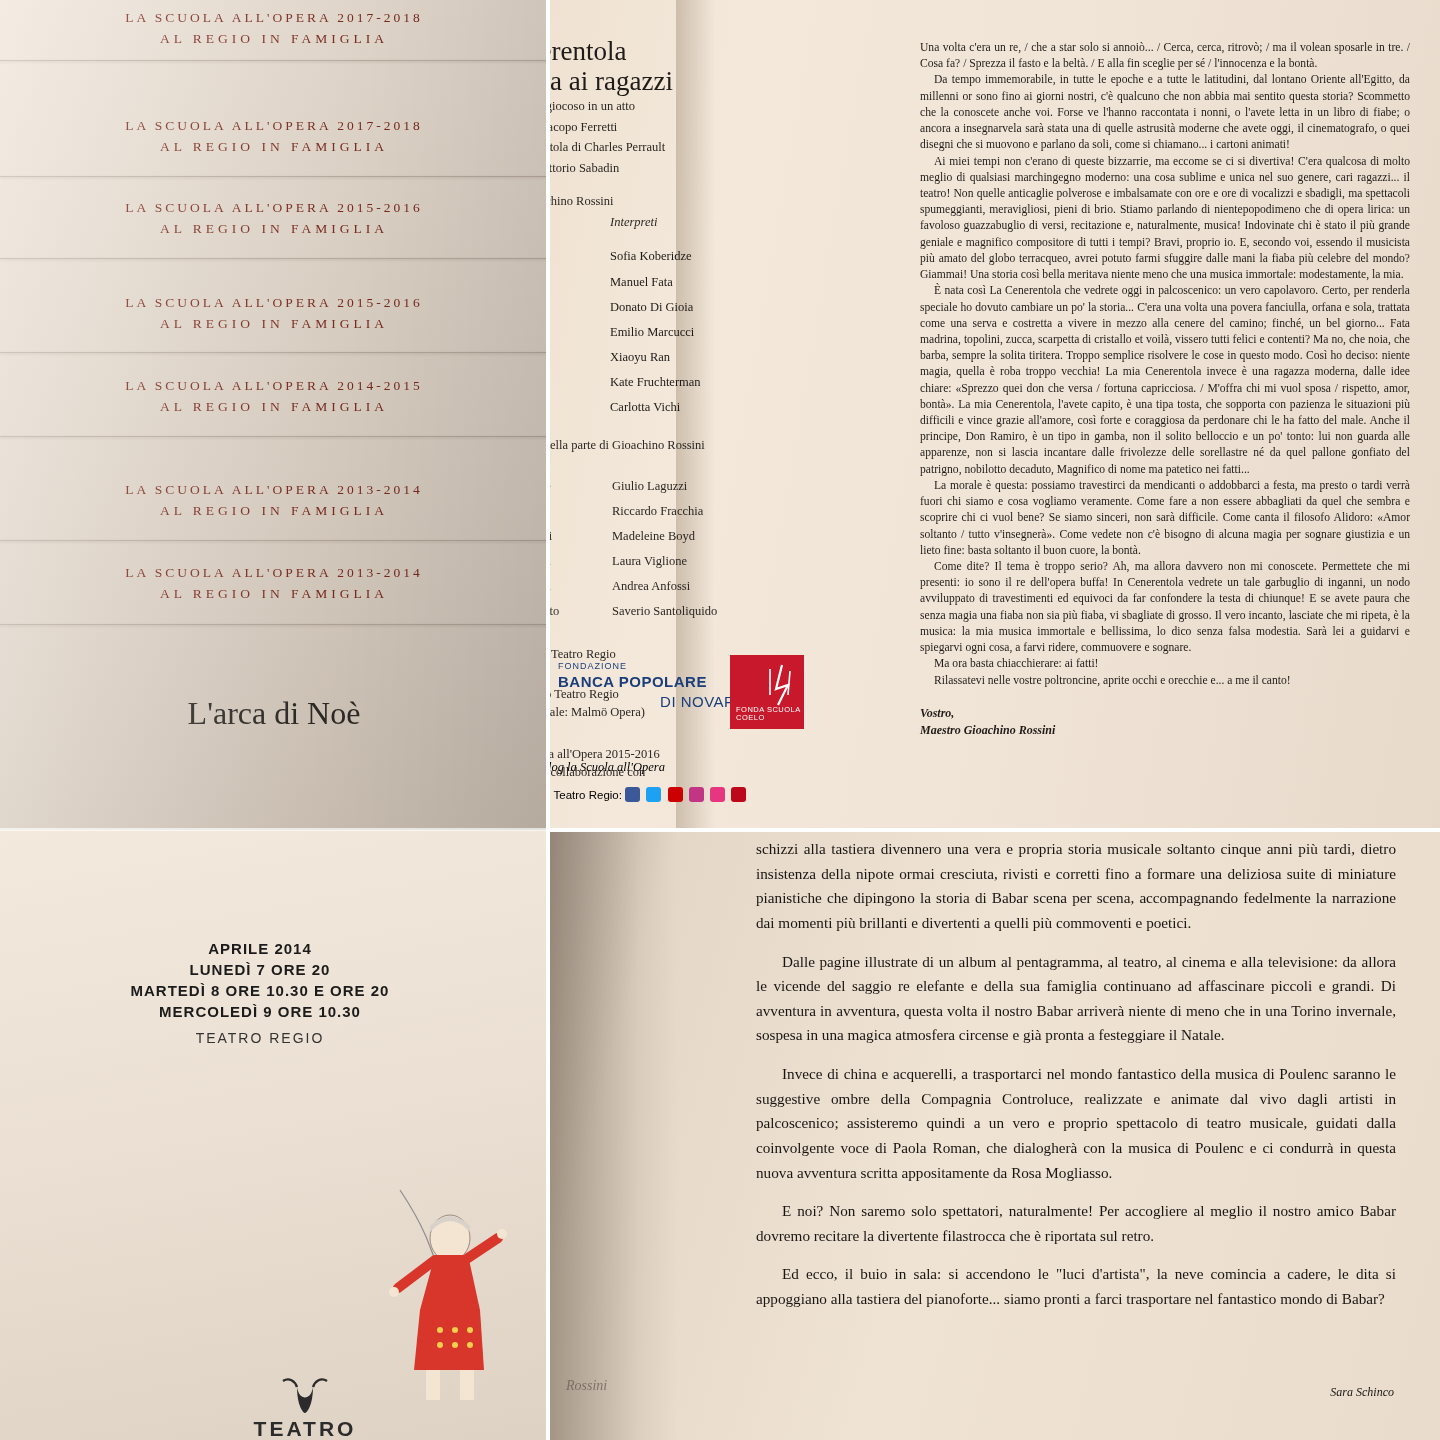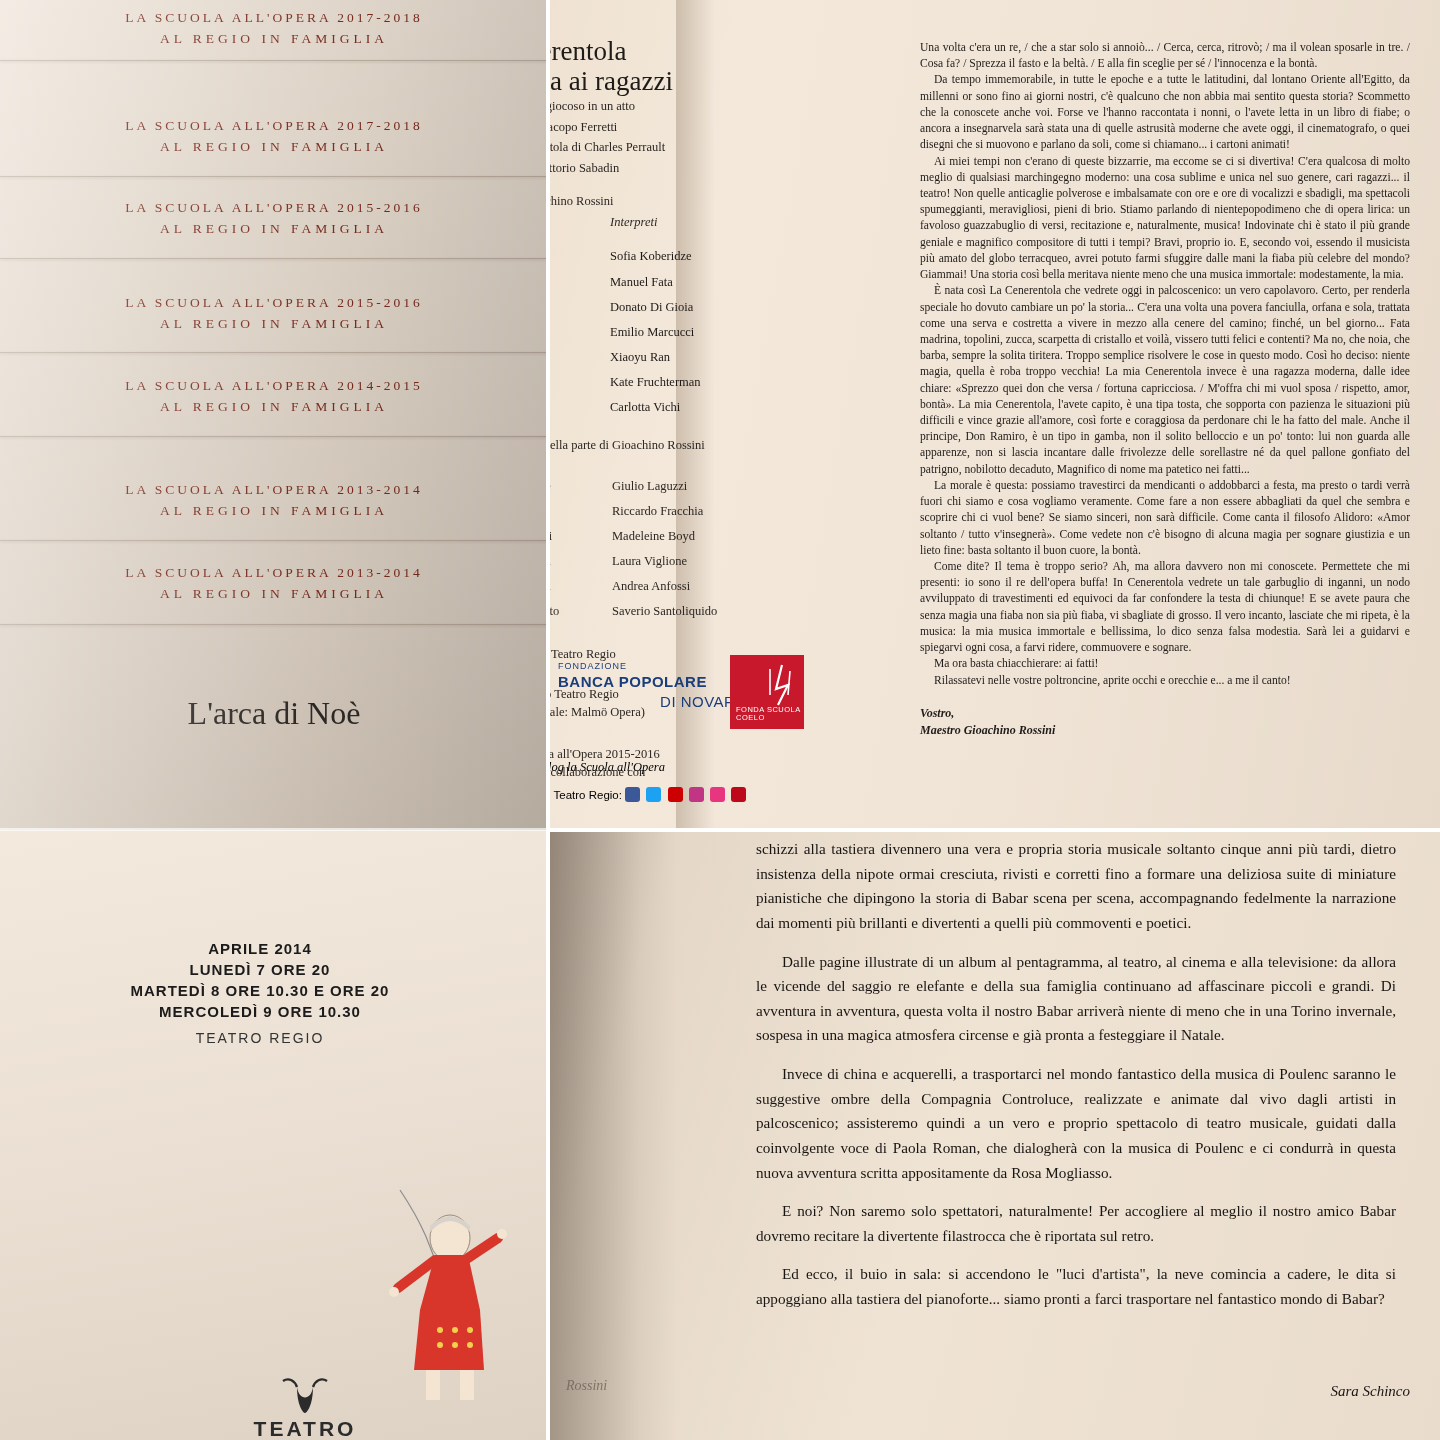--- a/index.html
+++ b/index.html
@@ -155,21 +155,21 @@
     background:linear-gradient(90deg,rgba(70,55,40,0.42),rgba(120,100,80,0.10) 70%,rgba(255,255,255,0));
   }
   .d-text{
     position:absolute;left:208px;top:7px;width:640px;
     font-size:15.2px;line-height:1.62;text-align:justify;color:#191512;
     font-family:"Liberation Serif", serif;
   }
   .d-text p{margin:0 0 14px 0;text-indent:26px;}
   .d-text p.noind{text-indent:0;}
   .d-sign{
-    position:absolute;right:30px;bottom:40px;font-style:italic;font-size:15px;color:#191512;margin-left:17px;
+    position:absolute;right:46px;bottom:40px;font-style:italic;font-size:12px;color:#191512;margin-left:17px;
   }
   .ghost-sign{
     position:absolute;left:18px;bottom:46px;font-style:italic;font-size:14px;color:#6e6258;opacity:.8;
   }
 
   .seam-v{position:absolute;left:546px;top:0;width:4px;height:1440px;background:#fff;}
   .seam-h1{position:absolute;left:546px;top:828px;width:894px;height:4px;background:#fff;}
   .seam-h2{position:absolute;left:0;top:828px;width:548px;height:3px;background:rgba(255,255,255,0.65);}
 </style>
 </head>

